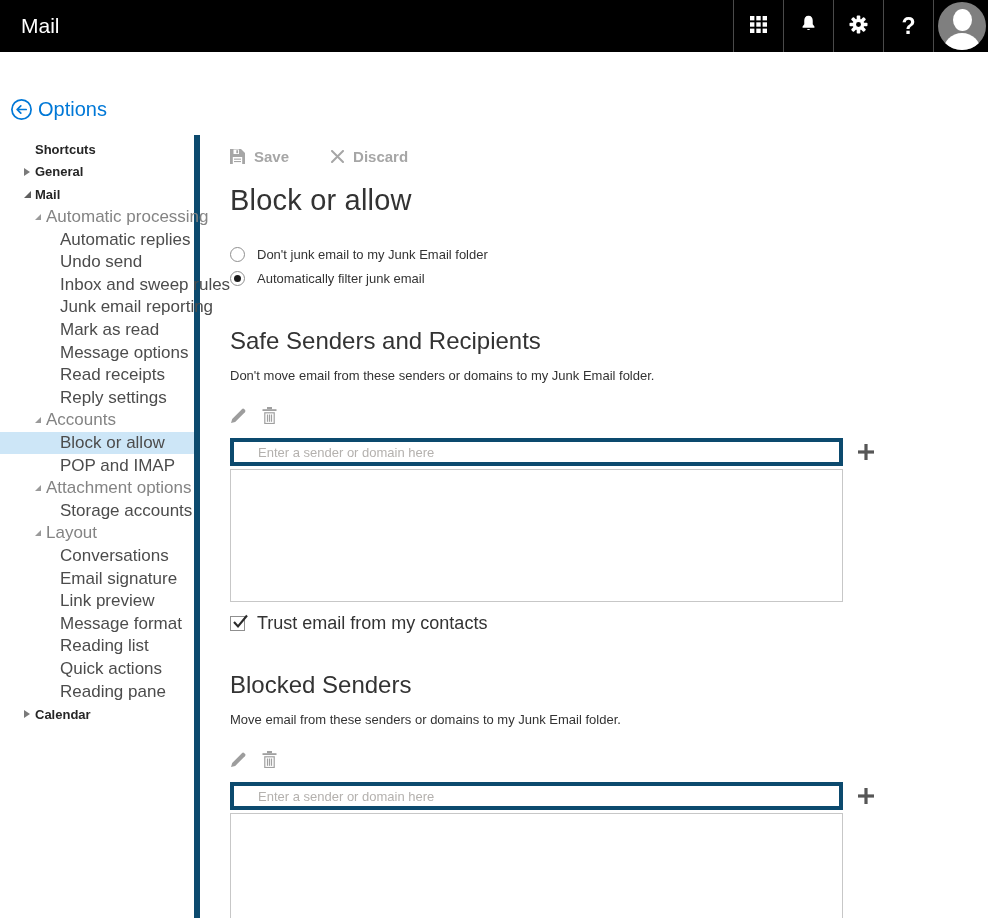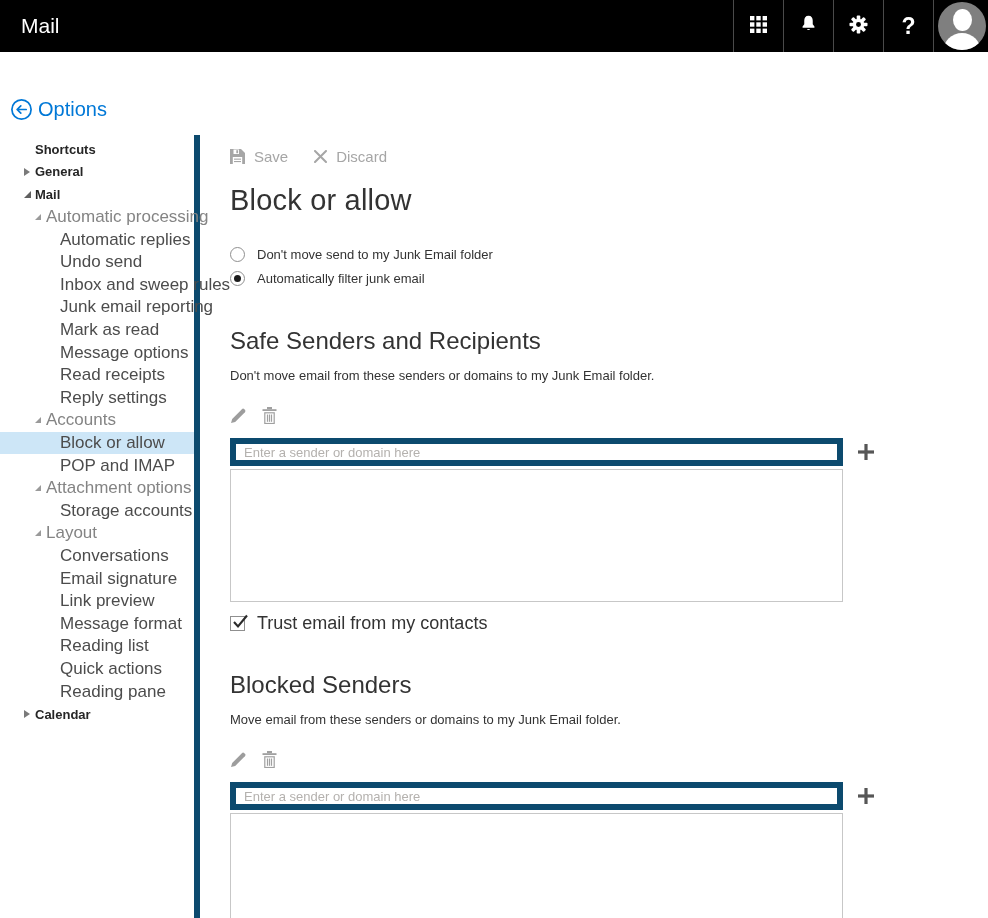--- a/index.html
+++ b/index.html
@@ -34,35 +34,35 @@
   .nav-row.lvl1 { padding-left:35px; color:#848484; }
   .nav-row.lvl2 { padding-left:60px; }
   .nav-row.selected { background:#cde6f7; }
   .caret { width:11px; display:inline-flex; align-items:center; flex-shrink:0; }
   .caret .tri-collapsed { width:0; height:0; border-top:4px solid transparent; border-bottom:4px solid transparent; border-left:6px solid #7a7a7a; }
   .caret .tri-expanded { width:0; height:0; border-left:7px solid transparent; border-bottom:7px solid #5f5f5f; }
   .nav-row.lvl1 .caret .tri-expanded { border-bottom-color:#9a9a9a; border-left-width:6px; border-bottom-width:6px; }
 
   
   .main { padding:13px 0 0 30px; flex:1; }
-  .toolbar { display:flex; gap:26px; }
+  .toolbar { display:flex; gap:42px;font-weight:bold; }
   .tool-btn { display:inline-flex; align-items:center; gap:9px; color:#a6a6a6; font-size:15px; cursor:default; }
   h1.page-title { margin:19px 0 0; font-size:29px; font-weight:200; color:#333; letter-spacing:0.2px; }
   .radio-group { margin-top:25px; }
   .radio-row { display:flex; align-items:center; gap:12px; height:24px; cursor:pointer; }
   .radio-outer { width:15px; height:15px; border-radius:50%; border:1px solid #8f8f8f; background:#fff; display:flex; align-items:center; justify-content:center; flex-shrink:0; }
   .radio-outer.on .radio-dot { width:7px; height:7px; border-radius:50%; background:#1c1c1c; }
   .radio-label { font-size:13px; color:#333; }
 
   h2.section-title { margin:37px 0 0; font-size:24px; font-weight:200; color:#333; }
   .section-desc { margin-top:13px; font-size:13px; color:#333; }
   .icon-row { margin-top:24px; display:flex; align-items:center; gap:15px; }
   .icon-btn { display:inline-flex; cursor:default; }
   .entry-row { margin-top:14px; display:flex; align-items:center; }
-  .entry-input { width:613px; height:28px; border:6px solid #0c4a6e; padding:0 8px; font-size:13px; color:#333; font-family:"Liberation Sans",sans-serif; outline:none; }
+  .entry-input { width:613px; height:28px; border:4px solid #0c4a6e; padding:0 24px; font-size:13px; color:#333; font-family:"Liberation Sans",sans-serif; outline:none; }
   .entry-input::placeholder { color:#b4b1ae; opacity:1; }
   .add-btn { margin-left:14px; display:inline-flex; cursor:pointer; }
   .list-box { margin-top:3px; width:613px; height:133px; border:1px solid #c7c7c7; background:#fff; }
   .check-row { margin-top:11px; display:flex; align-items:center; gap:12px; cursor:pointer; }
   .checkbox { width:15px; height:15px; border:1px solid #8f8f8f; background:#fff; position:relative; flex-shrink:0; }
   .checkbox svg { position:absolute; top:-4px; left:1px; overflow:visible; }
   .check-label { font-size:18px; color:#333; }
 </style>
 </head>
 <body>
@@ -264,21 +264,21 @@
       </div>
     </div>
 
     <h1 class="page-title">Block or allow</h1>
 
     <div class="radio-group" id="radio-group">
         <div class="radio-row">
           <span class="radio-outer">
             <span class="radio-dot"></span>
           </span>
-          <span class="radio-label">Don't move send to my Junk Email folder</span>
+          <span class="radio-label">Don't junk email to my Junk Email folder</span>
         </div>
         <div class="radio-row">
           <span class="radio-outer on">
             <span class="radio-dot"></span>
           </span>
           <span class="radio-label">Automatically filter junk email</span>
         </div>
       </div>
 
     <div id="sections">

